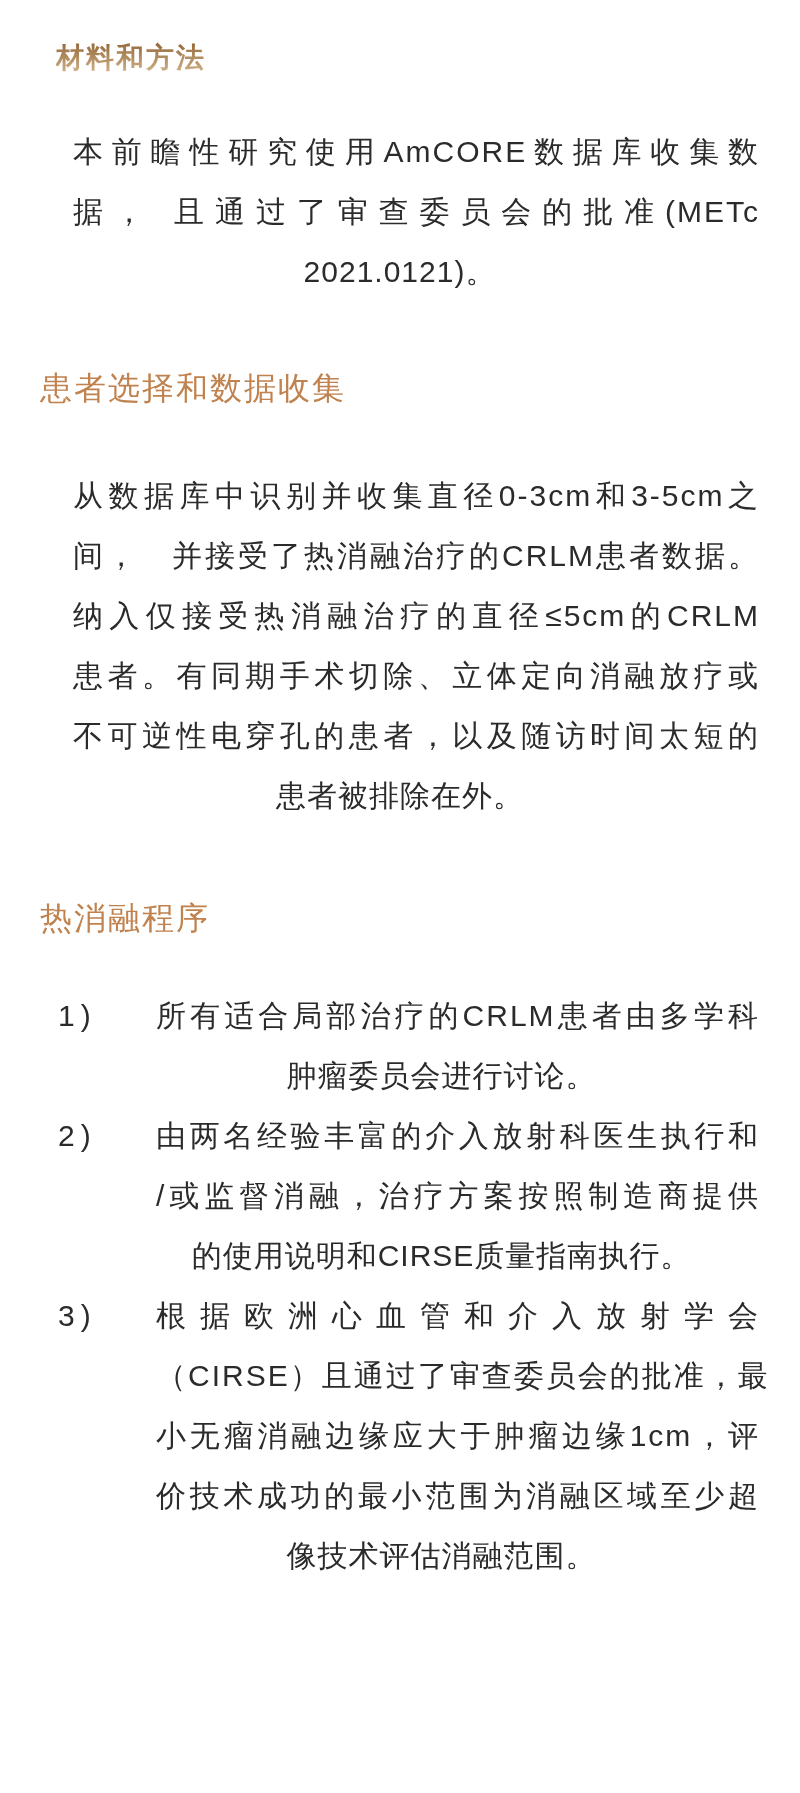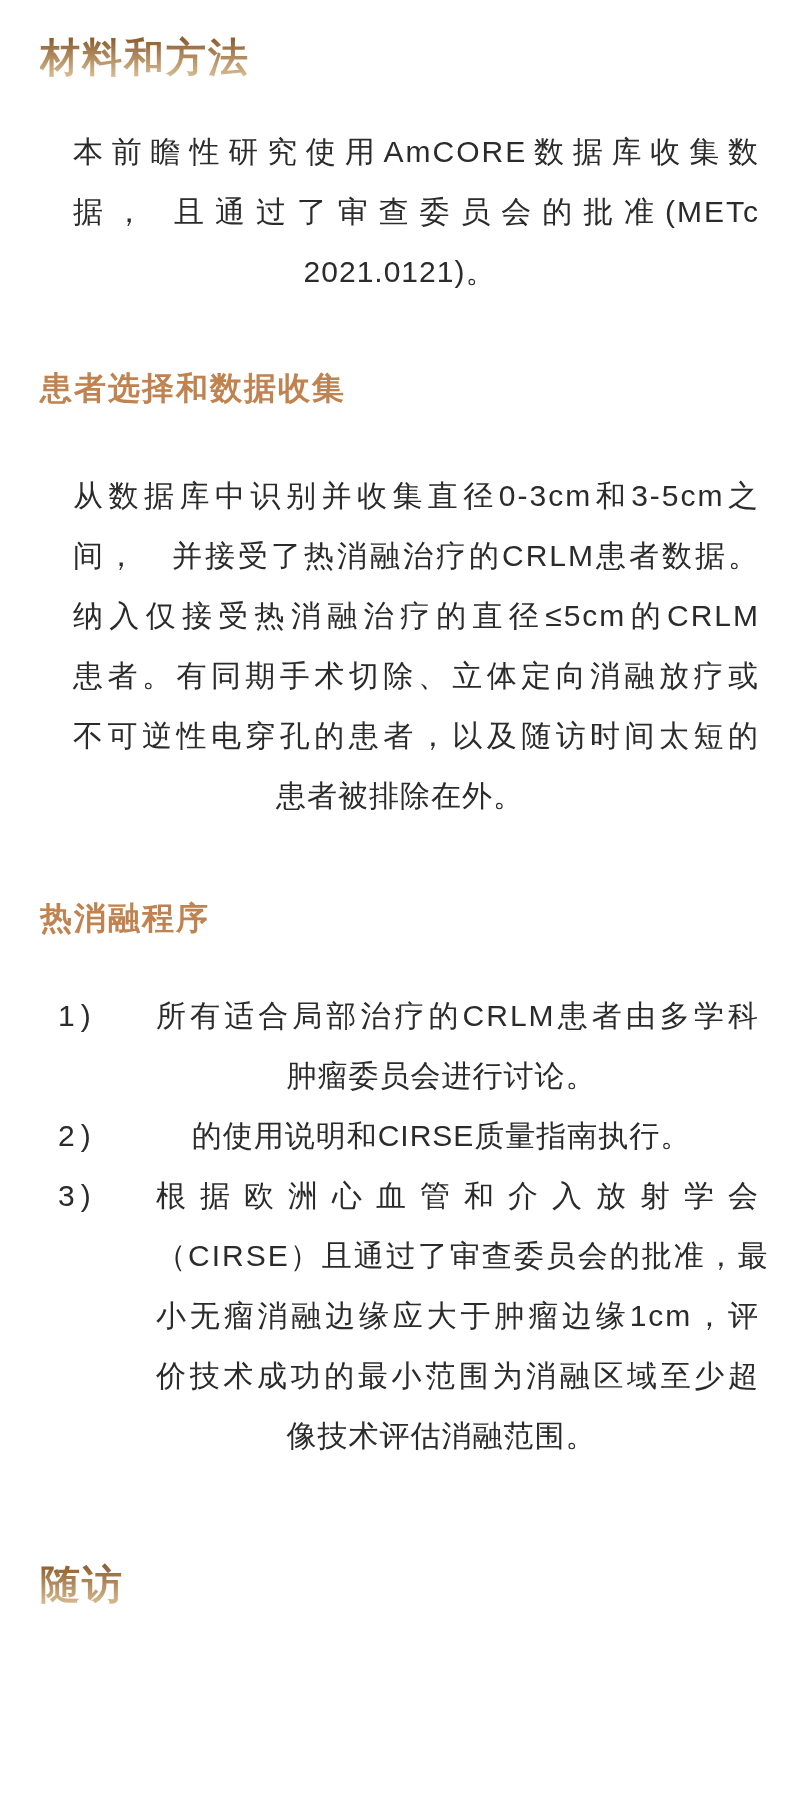--- a/index.html
+++ b/index.html
@@ -20,40 +20,40 @@
   }
   .page {
     width: 800px;
     min-height: 1793px;
     padding: 26px 40px 23px 40px;
   }
   
   .gold-heading {
     font-family: "Liberation Serif", serif;
     font-weight: 700;
-    font-size: 40px;
+    font-size: 28px;
     line-height: 48px;
     letter-spacing: 2px;
-    margin: 8px 0 0 0;
+    margin: 8px 0 0 16px;
     color: #b08a5a;
   }
   @supports ((-webkit-background-clip: text) or (background-clip: text)) {
     .gold-heading {
       background: linear-gradient(180deg, var(--gold-top) 12%, var(--gold-bottom) 92%);
       -webkit-background-clip: text;
       background-clip: text;
       color: transparent;
     }
   }
   .gold-heading.follow { margin-top: 94px; line-height: 50px; }
   
   .orange-heading {
     font-size: 32px;
     line-height: 44px;
-    font-weight: 700;
+    font-weight: 400;
     letter-spacing: 2px;
     color: var(--orange);
     margin: 0;
   }
   .orange-heading.patient { margin-top: 64px; }
   .orange-heading.procedure { margin-top: 70px; }
   
   .para { margin: 0; }
   .para.intro { margin-top: 40px; }
   .para.selection { margin-top: 56px; }
@@ -117,32 +117,33 @@
       <span class="num">1)</span>
       <div class="li-body">
         <p class="ln j">所有适合局部治疗的CRLM患者由多学科</p>
         <p class="ln">肿瘤委员会进行讨论。</p>
       </div>
     </div>
 
     <div class="li">
       <span class="num">2)</span>
       <div class="li-body">
+        <p class="ln j">由两名经验丰富的介入放射科医生执行和</p>
+        <p class="ln j">/或监督消融，治疗方案按照制造商提供</p>
         <p class="ln">的使用说明和CIRSE质量指南执行。</p>
       </div>
     </div>
 
     <div class="li">
       <span class="num">3)</span>
       <div class="li-body">
         <p class="ln j">根据欧洲心血管和介入放射学会</p>
         <p class="ln j">（CIRSE）且通过了审查委员会的批准，最</p>
         <p class="ln j">小无瘤消融边缘应大于肿瘤边缘1cm，评</p>
         <p class="ln j">价技术成功的最小范围为消融区域至少超</p>
         <p class="ln">像技术评估消融范围。</p>
       </div>
     </div>
 
   </section>
 
-  <h1 class="gold-heading follow">随访</h1>
 
 </main>
 
 </body></html>

